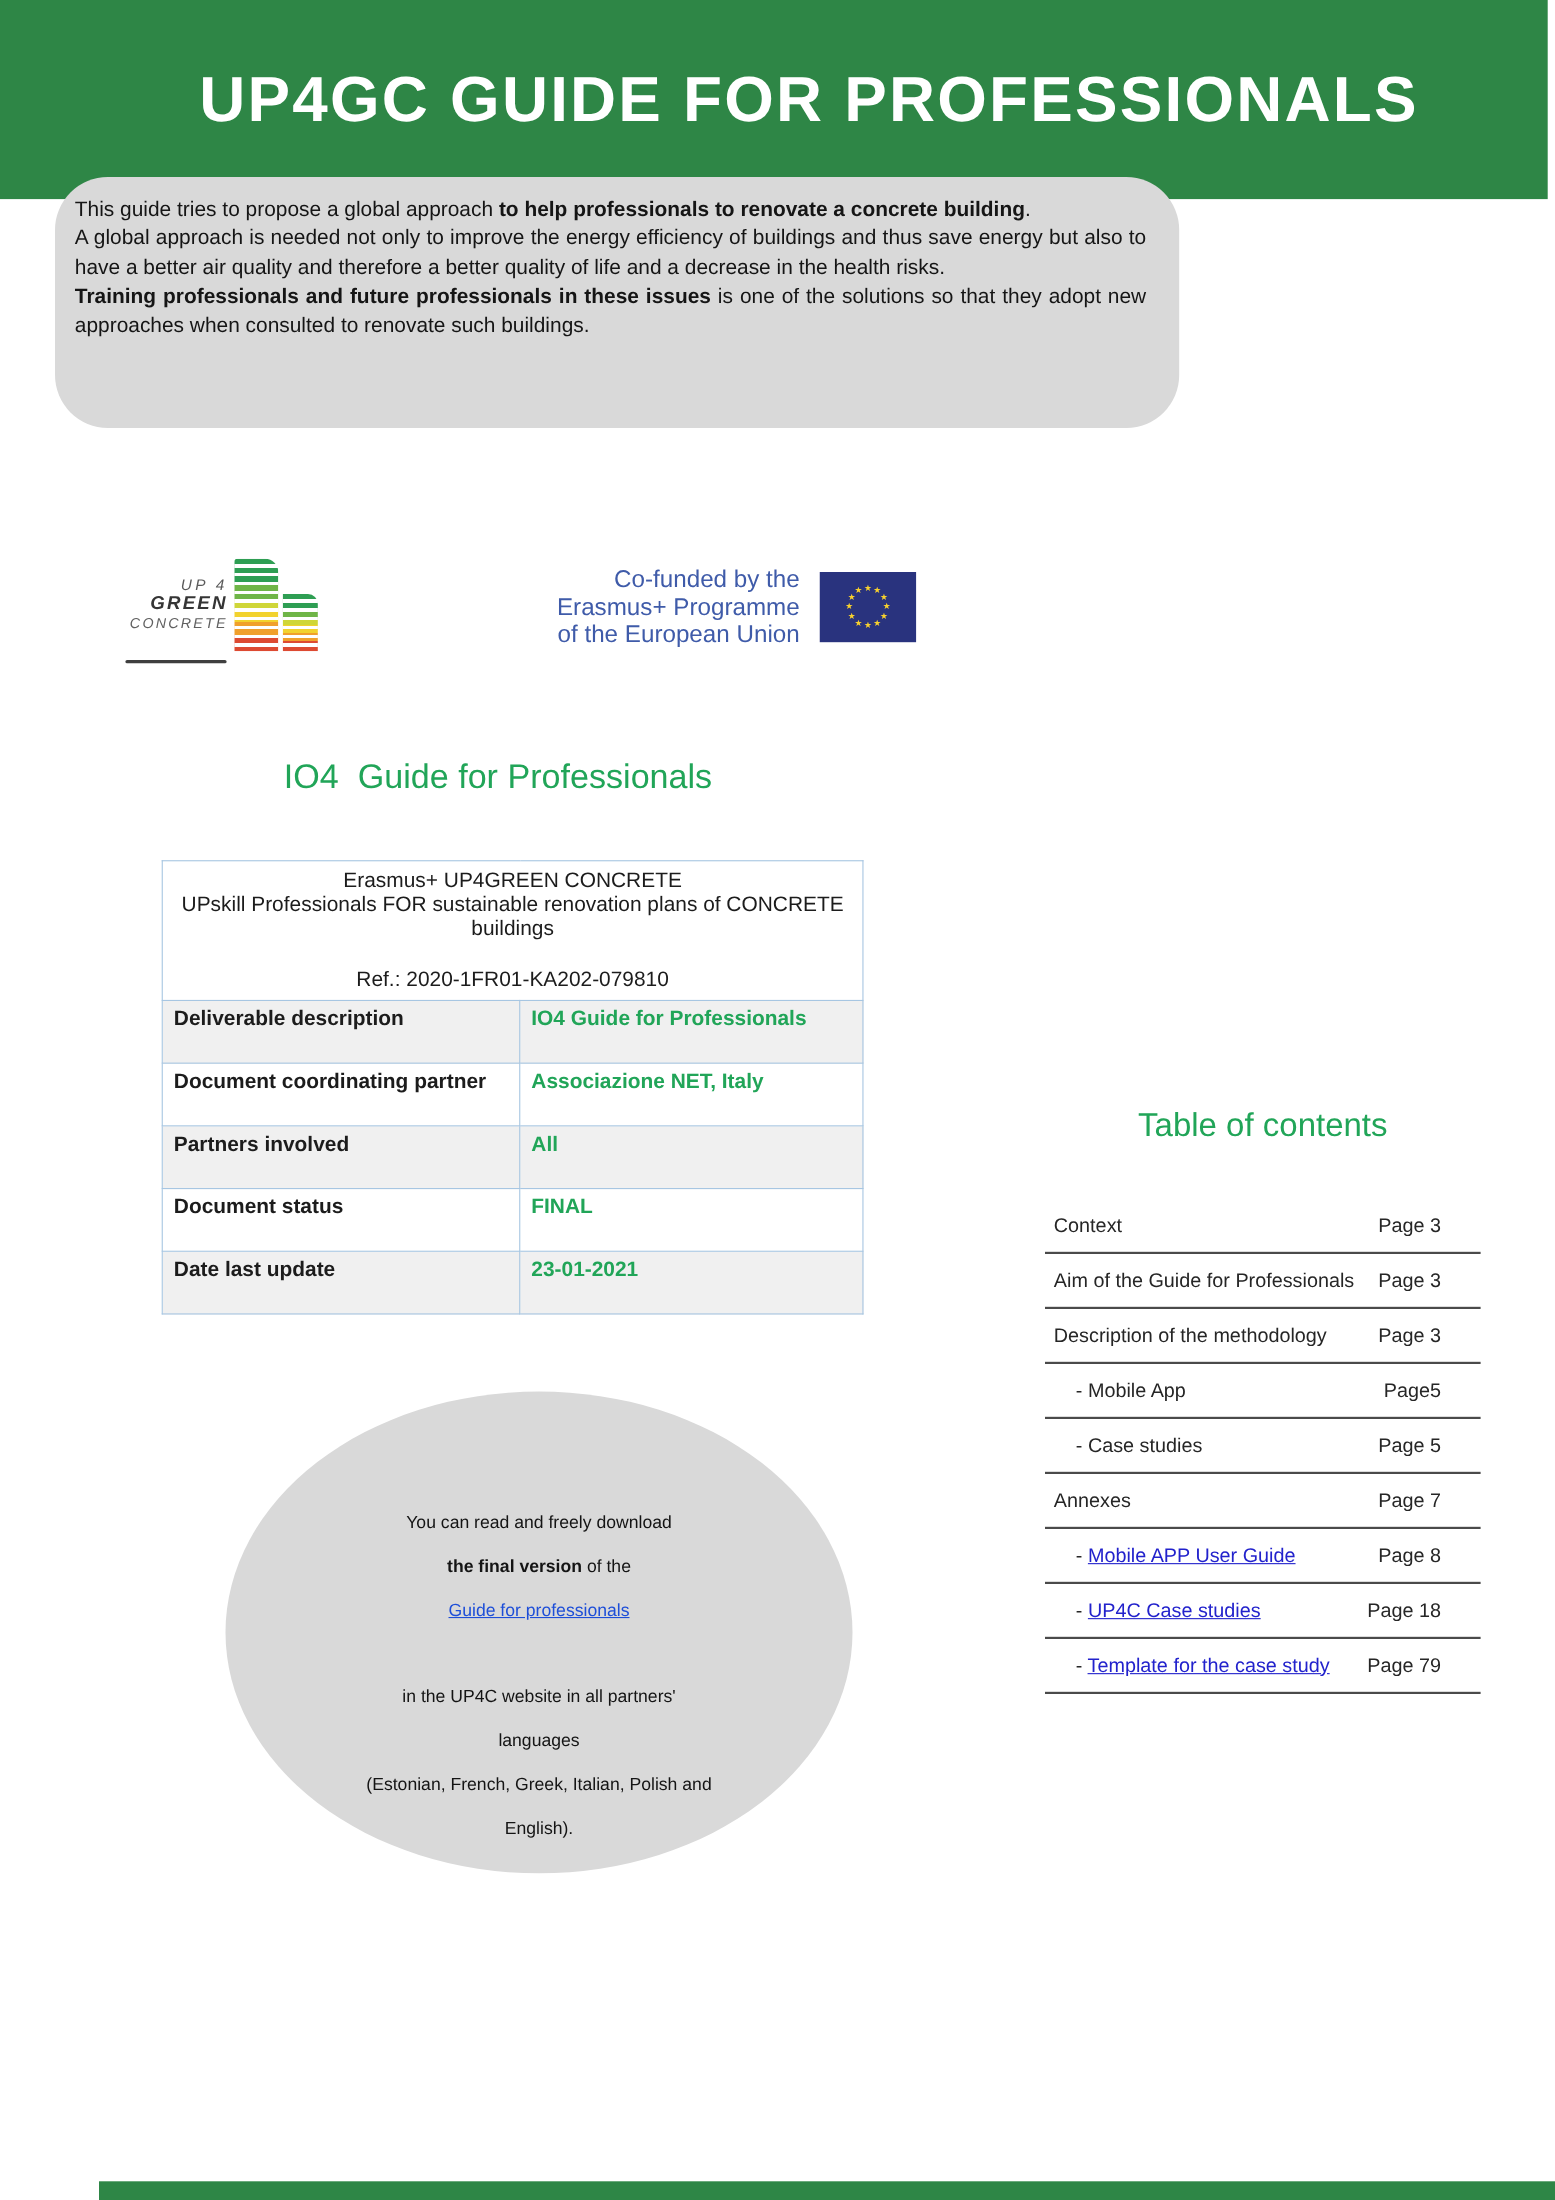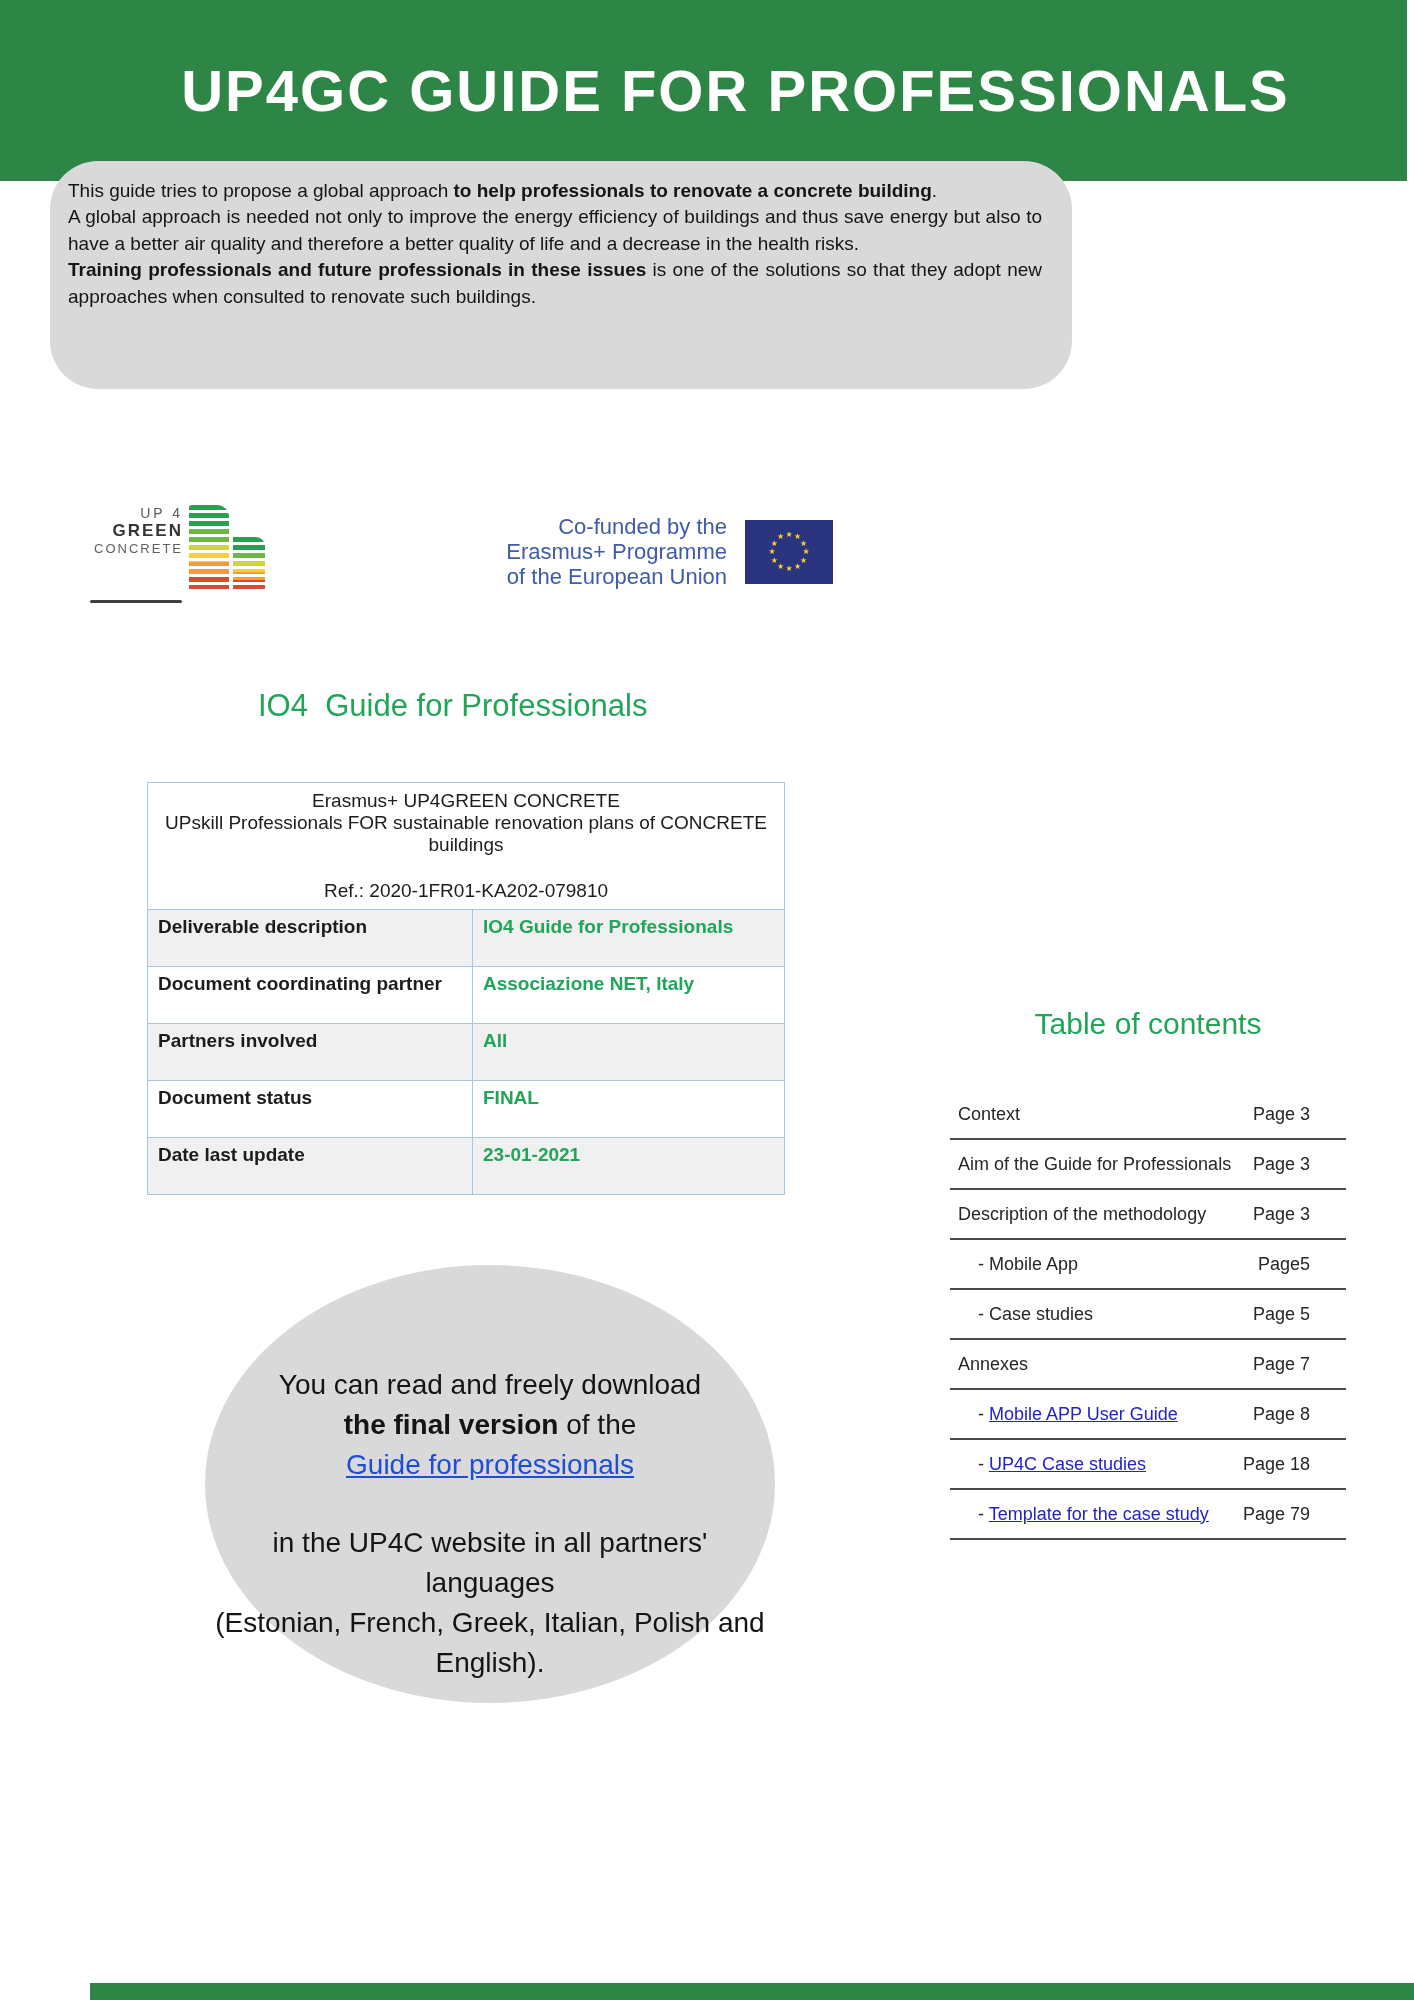--- a/index.html
+++ b/index.html
@@ -17,22 +17,22 @@
   .banner h1{color:#fff;font-size:58px;font-weight:bold;letter-spacing:2px;
     padding-left:64px;white-space:nowrap;}
 
   
   .intro-box{position:absolute;left:50px;top:161px;width:1022px;height:228px;
     background:var(--box-gray);border-radius:48px;padding:17px 30px 16px 18px;
     font-size:19px;line-height:26.4px;color:#151515;}
   .intro-box p{text-align:justify;}
 
   
-  .logo-up4gc{position:absolute;left:88px;top:505px;width:200px;height:90px;
-    display:flex;align-items:flex-start;}
+  .logo-up4gc{position:absolute;left:112px;top:505px;width:200px;height:90px;
+    display:flex;align-items:center;font-style:italic;}
   .logo-text{width:95px;text-align:right;margin-bottom:4px;}
   .logo-text .lt1{font-size:14px;color:#5a5a5a;letter-spacing:3px;}
   .logo-text .lt2{font-size:17px;font-weight:bold;color:#353535;letter-spacing:2px;}
   .logo-text .lt3{font-size:13px;color:#606060;letter-spacing:2px;}
   .towers{display:flex;align-items:flex-end;margin-left:6px;gap:4px;}
   .tower{background-image:
       repeating-linear-gradient(to bottom,rgba(255,255,255,0) 0 5px,#fff 5px 8px),
       linear-gradient(to bottom,#2e9e53 0 28%,#6fb547 28% 44%,#cfd638 44% 55%,#f2d22e 55% 68%,#f0a02c 68% 83%,#dd4a32 83% 100%);}
   .tower-a{width:40px;height:84px;border-top-right-radius:12px;border-top-left-radius:3px;}
   .tower-b{width:32px;height:52px;border-top-right-radius:9px;}
@@ -66,21 +66,21 @@
   .toc-row{display:flex;justify-content:space-between;align-items:center;height:50px;
     border-bottom:2px solid var(--toc-line);font-size:18px;color:#262626;
     padding:0 36px 0 8px;}
   .toc-row.indent{padding-left:28px;}
   .toc-link{color:var(--link-blue);text-decoration:underline;}
   .toc-label{white-space:pre-wrap;}
 
   
   .bubble{position:absolute;left:205px;top:1265px;width:570px;height:438px;
     background:var(--box-gray);border-radius:50%;text-align:center;
-    padding-top:100px;font-size:28px;line-height:40px;color:#141414;}
+    padding-top:100px;font-size:16px;line-height:40px;color:#141414;}
   .bubble .gap{height:38px;}
   .bubble .ulink{text-decoration:underline;color:#1d4ed8;}
 
   
   .footer-bar{position:absolute;left:90px;top:1983px;width:1324px;height:17px;
     background:var(--banner-green);}
 </style>
 </head>
 <body>
 

